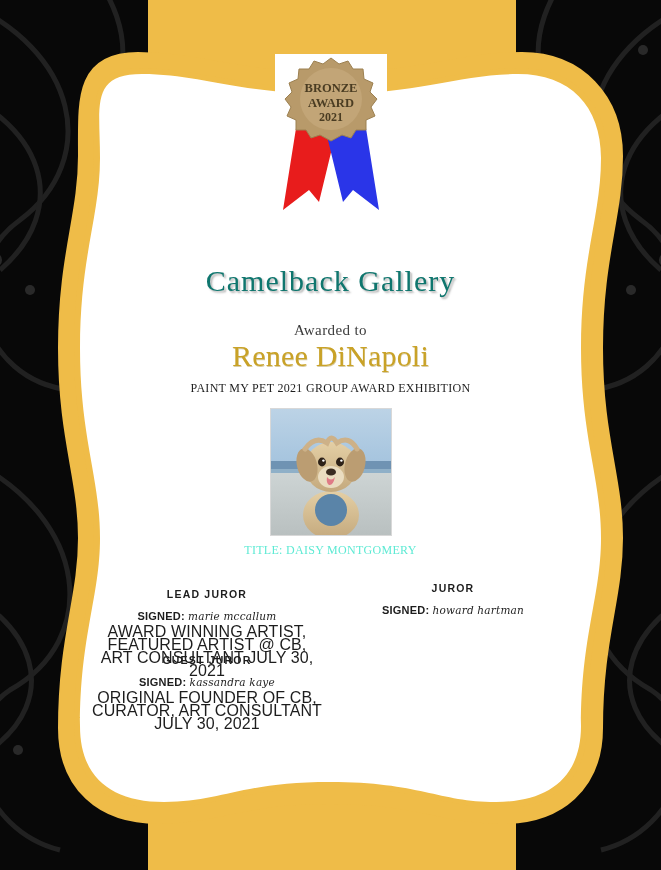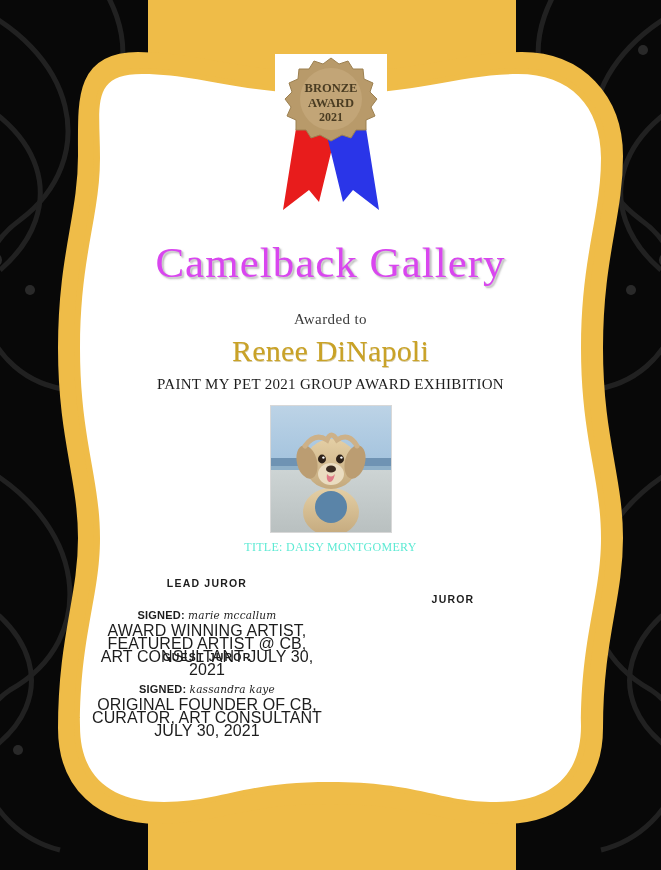--- a/index.html
+++ b/index.html
@@ -70,45 +70,44 @@
     text-align: center;
   }
   .ribbon-svg {
     position: absolute;
     left: 50%;
     transform: translateX(-50%);
     top: -12px;
   }
   .gallery-title {
     font-family: "Liberation Serif", serif;
-    font-size: 43px;
+    font-size: 30px;
     letter-spacing: 1px;
-    color: #d946ef;
-    margin-top: 6px;
+    color: #0f766e;
+    margin-top: 32px;
     text-shadow: 1px 1px 0 #cfcfcf, 2px 2px 2px rgba(120,120,120,0.55);
     font-weight: normal;
   }
   .awarded-to {
     font-family: "Liberation Serif", serif;
     font-size: 15px;
     color: #3b3b3b;
     margin-top: 24px;
     letter-spacing: 0.4px;
   }
   .recipient {
     font-family: "Liberation Serif", serif;
     font-size: 30px;
     color: #c9a227;
-    margin-top: 6px;
     letter-spacing: 0.2px;
     text-shadow: 0.5px 0.5px 0 rgba(160,130,30,0.4);
   }
   .exhibition {
     font-family: "Liberation Serif", serif;
-    font-size: 15px;
+    font-size: 12px;
     color: #1d1d1d;
     margin-top: 8px;
     letter-spacing: 0.3px;
   }
   
   .artwork {
     position: relative;
     width: 120px;
     height: 126px;
     margin: 12px auto 0;
@@ -128,32 +127,32 @@
     position: relative;
     margin-top: 22px;
     width: 521px;
     height: 150px;
   }
   .juror-block {
     position: absolute;
     width: 230px;
     text-align: center;
   }
-  .juror-lead  { left: 22px;  top: 0; }
-  .juror-right { left: 268px; top: 16px; }
+  .juror-lead  { left: 22px;  top: 8px; }
+  .juror-right { left: 268px; top: 2px; }
   .juror-guest { left: 22px;  top: 74px; }
   .juror-role {
     font-family: "Liberation Sans", sans-serif;
     font-size: 10.5px;
     font-weight: bold;
     letter-spacing: 1.2px;
     color: #1d1d1d;
   }
   .juror-signed-line {
-    margin-top: 20px;
+    margin-top: 10px;
     font-size: 11px;
     color: #1d1d1d;
     font-family: "Liberation Sans", sans-serif;
     font-weight: bold;
     letter-spacing: 0.2px;
   }
   .juror-signature {
     font-family: "DejaVu Serif", serif;
     font-style: italic;
     font-weight: normal;
@@ -319,20 +318,24 @@
         <div class="juror-role">LEAD JUROR</div>
         <div class="juror-signed-line">
           <span>SIGNED:</span>
           <span class="juror-signature">marie mccallum</span>
         </div>
         <div class="juror-desc">AWARD WINNING ARTIST, FEATURED ARTIST @ CB, ART CONSULTANT JULY 30, 2021</div>
       </div>
 
       <div class="juror-block juror-right">
         <div class="juror-role">JUROR</div>
+        <div class="juror-signed-line">
+          <span>SIGNED:</span>
+          <span class="juror-signature">howard hartman</span>
+        </div>
       </div>
 
       <div class="juror-block juror-guest">
         <div class="juror-role">GUEST JUROR</div>
         <div class="juror-signed-line">
           <span>SIGNED:</span>
           <span class="juror-signature">kassandra kaye</span>
         </div>
         <div class="juror-desc">ORIGINAL FOUNDER OF CB, CURATOR, ART CONSULTANT JULY 30, 2021</div>
       </div>

